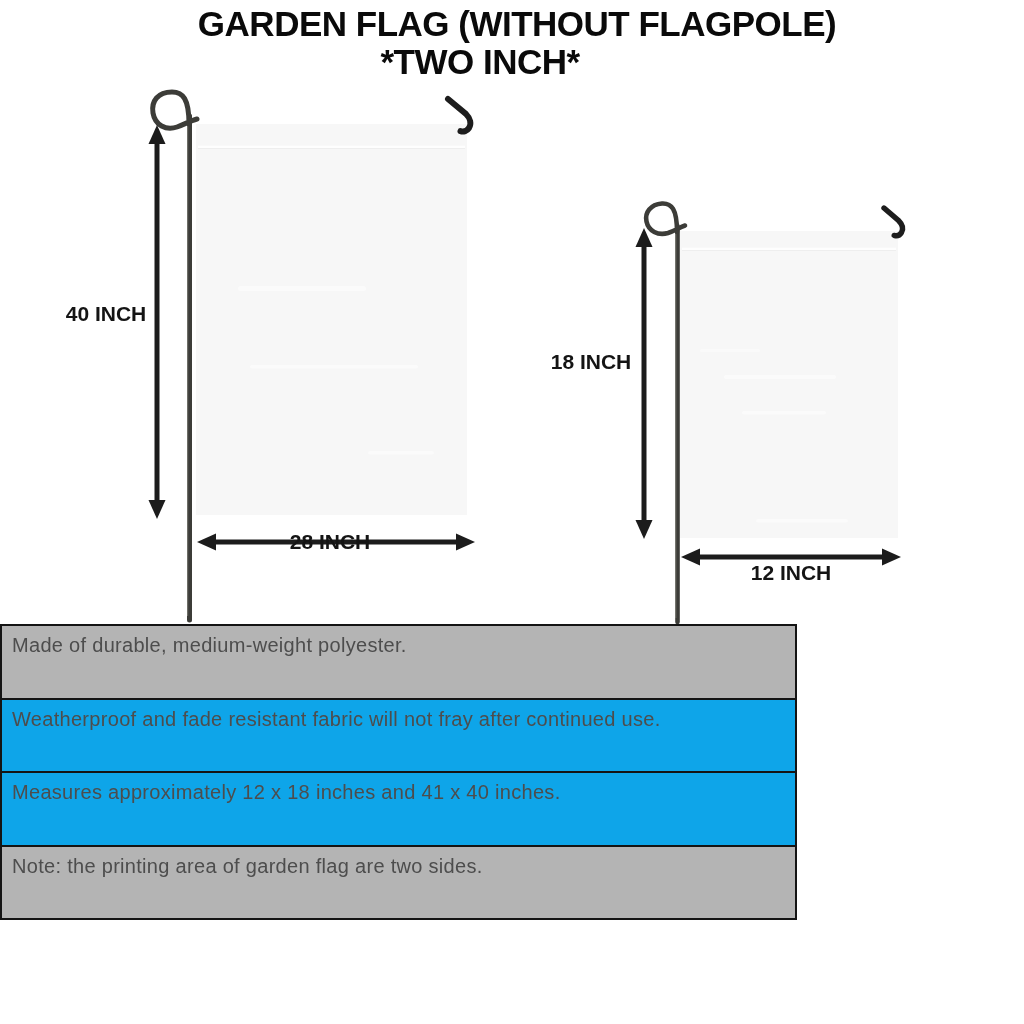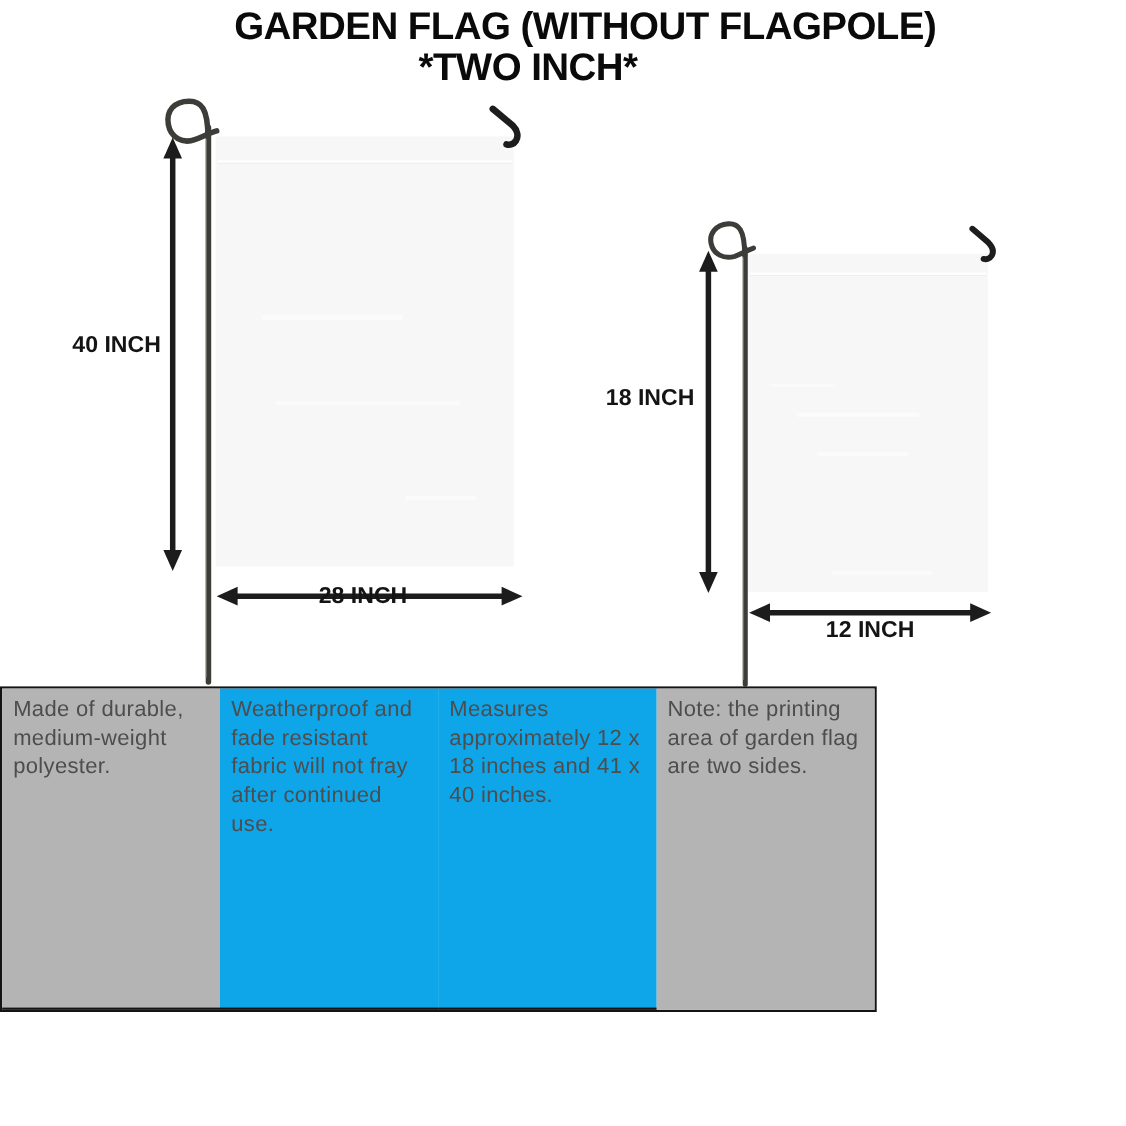--- a/index.html
+++ b/index.html
@@ -5,35 +5,35 @@
   html,body{margin:0;padding:0;background:#ffffff;}
   .canvas{
     position:relative;width:1024px;height:1024px;background:#ffffff;overflow:hidden;
     font-family:"Liberation Sans","DejaVu Sans",sans-serif;
   }
   .title-line{
     position:absolute;transform:translateX(-50%);
     font-weight:bold;font-size:35px;line-height:38px;color:#0a0a0a;
     letter-spacing:-0.5px;white-space:nowrap;
   }
-  #title1{left:532px;top:5px;text-align:center;}
+  #title1{left:517px;top:5px;text-align:center;}
   #title2{left:480px;top:43px;}
   .dim-label{
     position:absolute;transform:translate(-50%,-50%);
     font-weight:bold;font-size:21px;color:#141414;letter-spacing:0px;white-space:nowrap;
   }
   #lbl-40{left:106px;top:314px;}
   #lbl-28{left:330px;top:542px;}
   #lbl-18{left:591px;top:362px;}
   #lbl-12{left:791px;top:573px;}
   svg.diagram{position:absolute;left:0;top:0;}
   .spec-table{
     position:absolute;left:0;top:624px;width:797px;height:296px;
     box-sizing:border-box;border:2px solid #141414;
-    display:flex;
+    display:flex;flex-direction:column;
   }
   .spec-row{
     flex:1 1 0;box-sizing:border-box;
     padding:6px 10px 0 10px;
     font-size:20px;line-height:26px;color:#4d4d4d;letter-spacing:0.3px;
     border-bottom:2px solid #141414;
     background:#0ea5e9;
   }
   .spec-row:last-child{border-bottom:none;}
   .spec-row.gray{background:#b4b4b4;}

